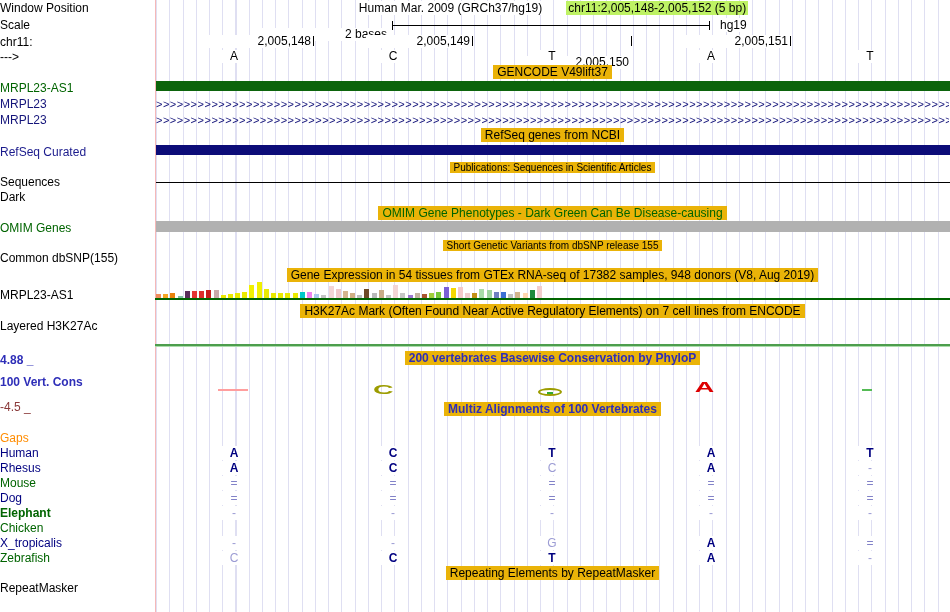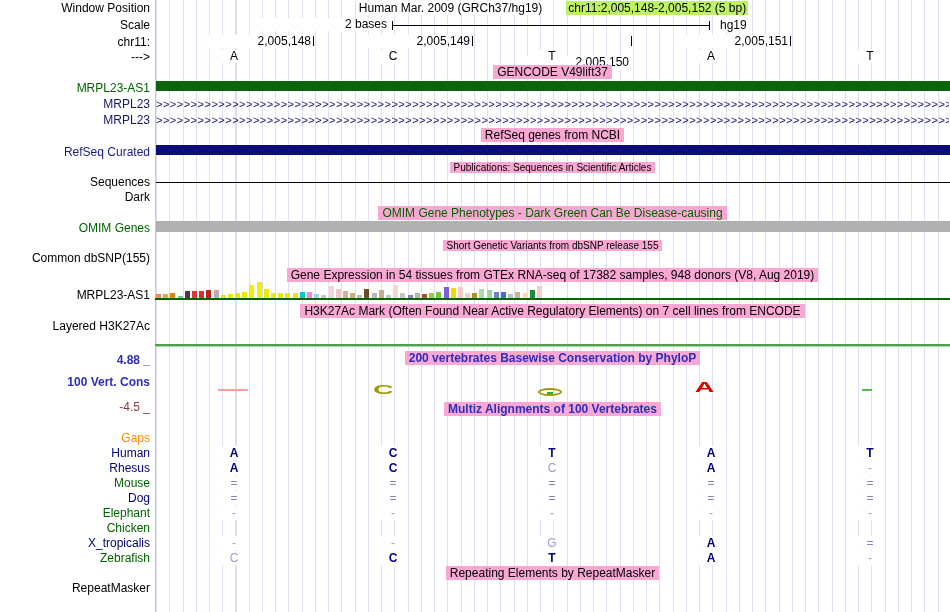--- a/index.html
+++ b/index.html
@@ -1,23 +1,23 @@
 <!DOCTYPE html>
 <html><head>
 <meta charset="utf-8">
 <style>
   html,body{margin:0;padding:0;background:#fff;}
   .stage{position:relative;width:950px;height:612px;background:#fff;overflow:hidden;
          font-family:"Liberation Sans",sans-serif;font-size:12px;color:#000;}
   .grid{position:absolute;left:156px;top:0;width:794px;height:612px;
         background:repeating-linear-gradient(to right,#dfdff2 0,#dfdff2 1px,transparent 1px,transparent 13.25px);}
   .pinkline{position:absolute;left:155px;top:0;width:1px;height:612px;background:#f5b8b8;}
-  .lbl{position:absolute;left:0;width:150px;text-align:right;white-space:nowrap;line-height:14px;}
+  .lbl{position:absolute;left:0;width:150px;white-space:nowrap;line-height:14px;}
   .hdr{position:absolute;left:155px;width:795px;text-align:center;line-height:13px;}
-  .hdr span{background:#f9a8d4;padding:0 4px;}
+  .hdr span{background:#eab308;padding:0 4px;}
   .small{font-size:10px;}
   .blue{color:#2e2eb8;font-weight:bold;}
   .green{color:#006400;}
   .navy{color:#14147a;}
   .maroon{color:#8b3a3a;}
   .bar-band{position:absolute;left:155px;width:795px;}
   .tickline{position:absolute;width:1px;background:#000;}
   .num{position:absolute;text-align:right;white-space:nowrap;background:#fff;line-height:13px;}
   .baseletter{position:absolute;width:30px;text-align:center;background:#fff;line-height:13px;}
   .arrowrow{position:absolute;left:156px;width:793px;height:12px;overflow:hidden;white-space:nowrap;
@@ -40,21 +40,21 @@
   <div class="grid"></div>
   <div class="pinkline"></div>
 
   <div class="lbl" style="top:1px">Window Position</div>
   <div style="position:absolute;left:155px;top:1px;width:795px;display:flex;justify-content:center;gap:22px;">
     <span style="background:#fff;padding:0 2px;">Human Mar. 2009 (GRCh37/hg19)</span>
     <span style="background:#bef264;padding:0 2px;">chr11:2,005,148-2,005,152 (5 bp)</span>
   </div>
 
   <div class="lbl" style="top:18px">Scale</div>
-  <div class="num" style="left:255px;top:18px;width:132px">2 bases</div>
+  <div class="num" style="left:255px;top:28px;width:132px">2 bases</div>
   <div style="position:absolute;left:392px;top:25px;width:318px;height:1px;background:#000;"></div>
   <div class="tickline" style="left:392px;top:21px;height:9px;"></div>
   <div class="tickline" style="left:709px;top:21px;height:9px;"></div>
   <div style="position:absolute;left:718px;top:18px;background:#fff;padding:0 2px;">hg19</div>
 
   <div class="lbl" style="top:35px">chr11:</div>
   <div id="ruler">
       <div class="num" style="left: 207px; top: 35px; width: 104px;">2,005,148</div>
       <div class="tickline" style="left: 313px; top: 36px; height: 10px;"></div>
       <div class="num" style="left: 366px; top: 35px; width: 104px;">2,005,149</div>
@@ -194,21 +194,21 @@
       <div class="mz-cell lt-m" style="left: 381px; top: 476px;">=</div>
       <div class="mz-cell lt-m" style="left: 540px; top: 476px;">=</div>
       <div class="mz-cell lt-m" style="left: 699px; top: 476px;">=</div>
       <div class="mz-cell lt-m" style="left: 858px; top: 476px;">=</div>
       <div class="lbl sp-blue" style="top: 491px;">Dog</div>
       <div class="mz-cell lt-m" style="left: 222px; top: 491px;">=</div>
       <div class="mz-cell lt-m" style="left: 381px; top: 491px;">=</div>
       <div class="mz-cell lt-m" style="left: 540px; top: 491px;">=</div>
       <div class="mz-cell lt-m" style="left: 699px; top: 491px;">=</div>
       <div class="mz-cell lt-m" style="left: 858px; top: 491px;">=</div>
-      <div class="lbl sp-green" style="top: 506px;">Elephant</div>
+      <div class="lbl sp-green" style="top: 506px; font-weight: bold;">Elephant</div>
       <div class="mz-cell lt-l" style="left: 222px; top: 506px;">-</div>
       <div class="mz-cell lt-l" style="left: 381px; top: 506px;">-</div>
       <div class="mz-cell lt-l" style="left: 540px; top: 506px;">-</div>
       <div class="mz-cell lt-l" style="left: 699px; top: 506px;">-</div>
       <div class="mz-cell lt-l" style="left: 858px; top: 506px;">-</div>
       <div class="lbl sp-green" style="top: 521px;">Chicken</div>
       <div class="lbl sp-blue" style="top: 536px;">X_tropicalis</div>
       <div class="mz-cell lt-l" style="left: 222px; top: 536px;">-</div>
       <div class="mz-cell lt-l" style="left: 381px; top: 536px;">-</div>
       <div class="mz-cell lt-l" style="left: 540px; top: 536px;">G</div>

